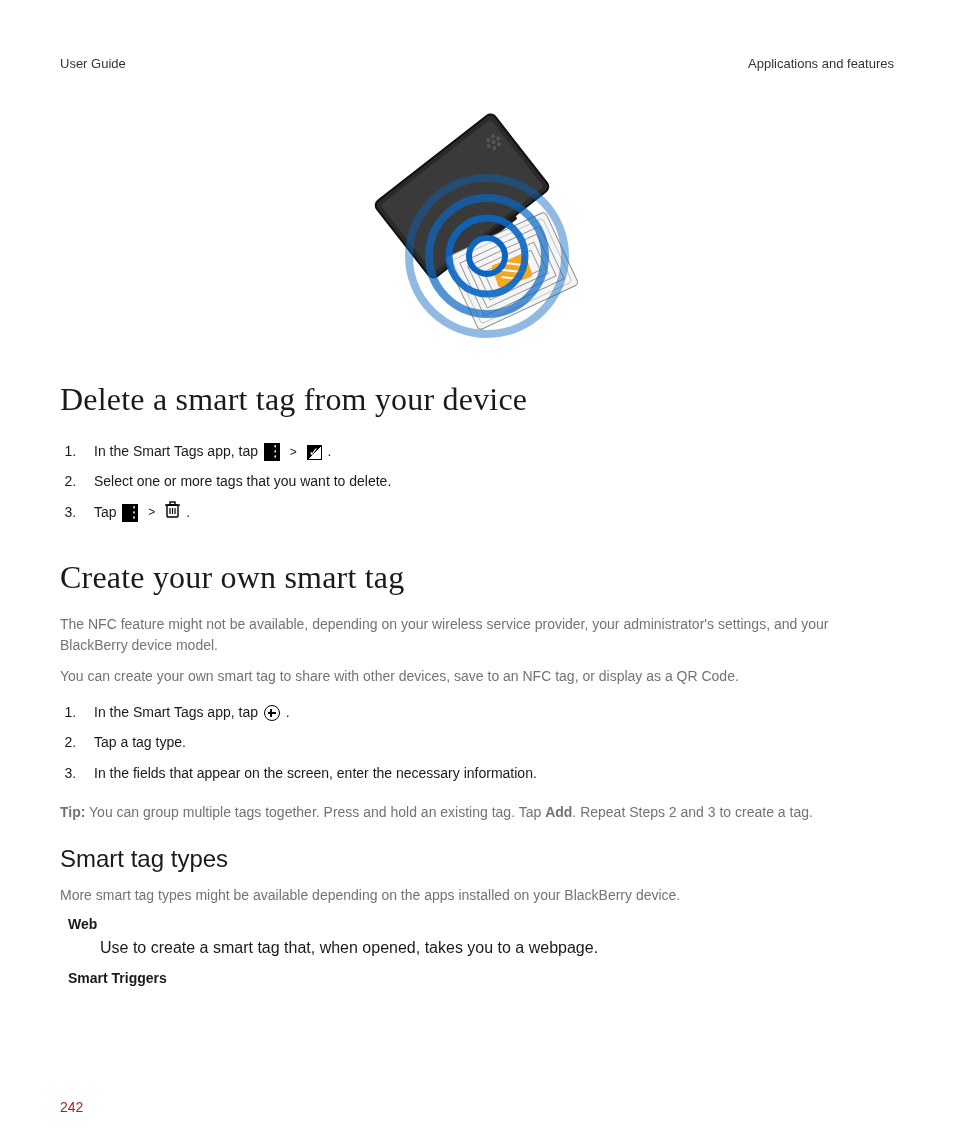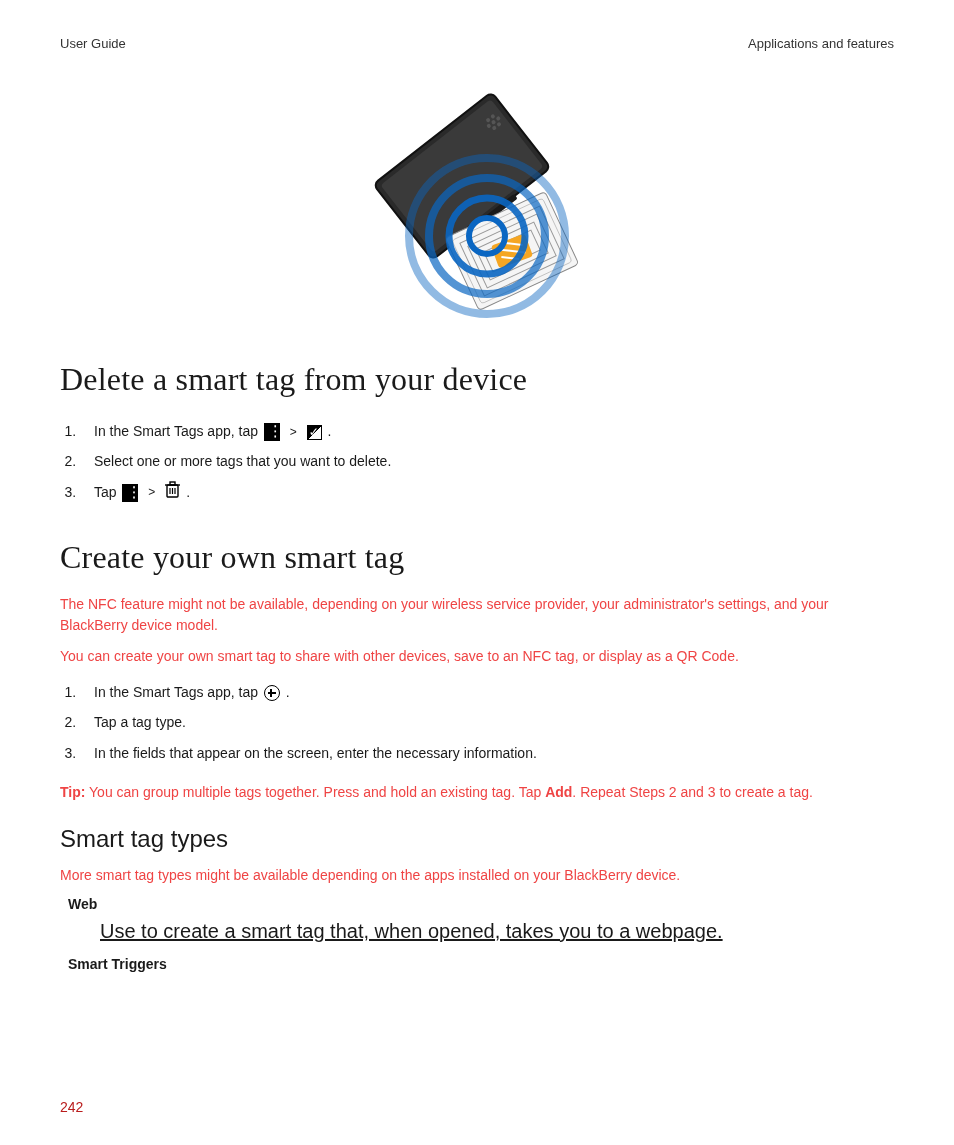--- a/index.html
+++ b/index.html
@@ -4,21 +4,21 @@
 <style>
   body {
     margin: 0;
     padding: 0;
     background: #fff;
     font-family: "Helvetica Neue", Arial, sans-serif;
     color: #1a1a1a;
     width: 954px;
   }
   .page {
-    padding: 36px 60px 30px 60px;
+    padding: 56px 60px 30px 60px;
     box-sizing: border-box;
     position: relative;
     min-height: 1145px;
   }
   .header {
     display: flex;
     justify-content: space-between;
     font-size: 13px;
     color: #333;
     margin-bottom: 30px;
@@ -38,21 +38,21 @@
   }
   h2 {
     font-weight: 400;
     font-size: 24px;
     margin: 22px 0 12px 0;
   }
   p {
     font-size: 14px;
     line-height: 1.5;
     margin: 10px 0;
-    color: #ef4444;
+    color: #737373;
   }
   ol {
     padding-left: 20px;
     margin: 8px 0 14px 0;
   }
   ol li {
     font-size: 14px;
     padding: 4px 0 4px 14px;
     line-height: 1.6;
   }
@@ -128,24 +128,23 @@
     padding: 0 4px;
     color: #222;
   }
   .bold { font-weight: 700; }
   .dl-term {
     font-weight: 700;
     font-size: 14px;
     margin: 8px 0 4px 8px;
   }
   .dl-def {
-    font-size: 20px;
+    font-size: 16px;
     margin: 0 0 10px 40px;
     line-height: 1.5;
-    text-decoration: underline;
   }
   .page-num {
     position: absolute;
     left: 60px;
     bottom: 30px;
     font-size: 14px;
     color: #b91c1c;
   }
 </style>
 </head>

